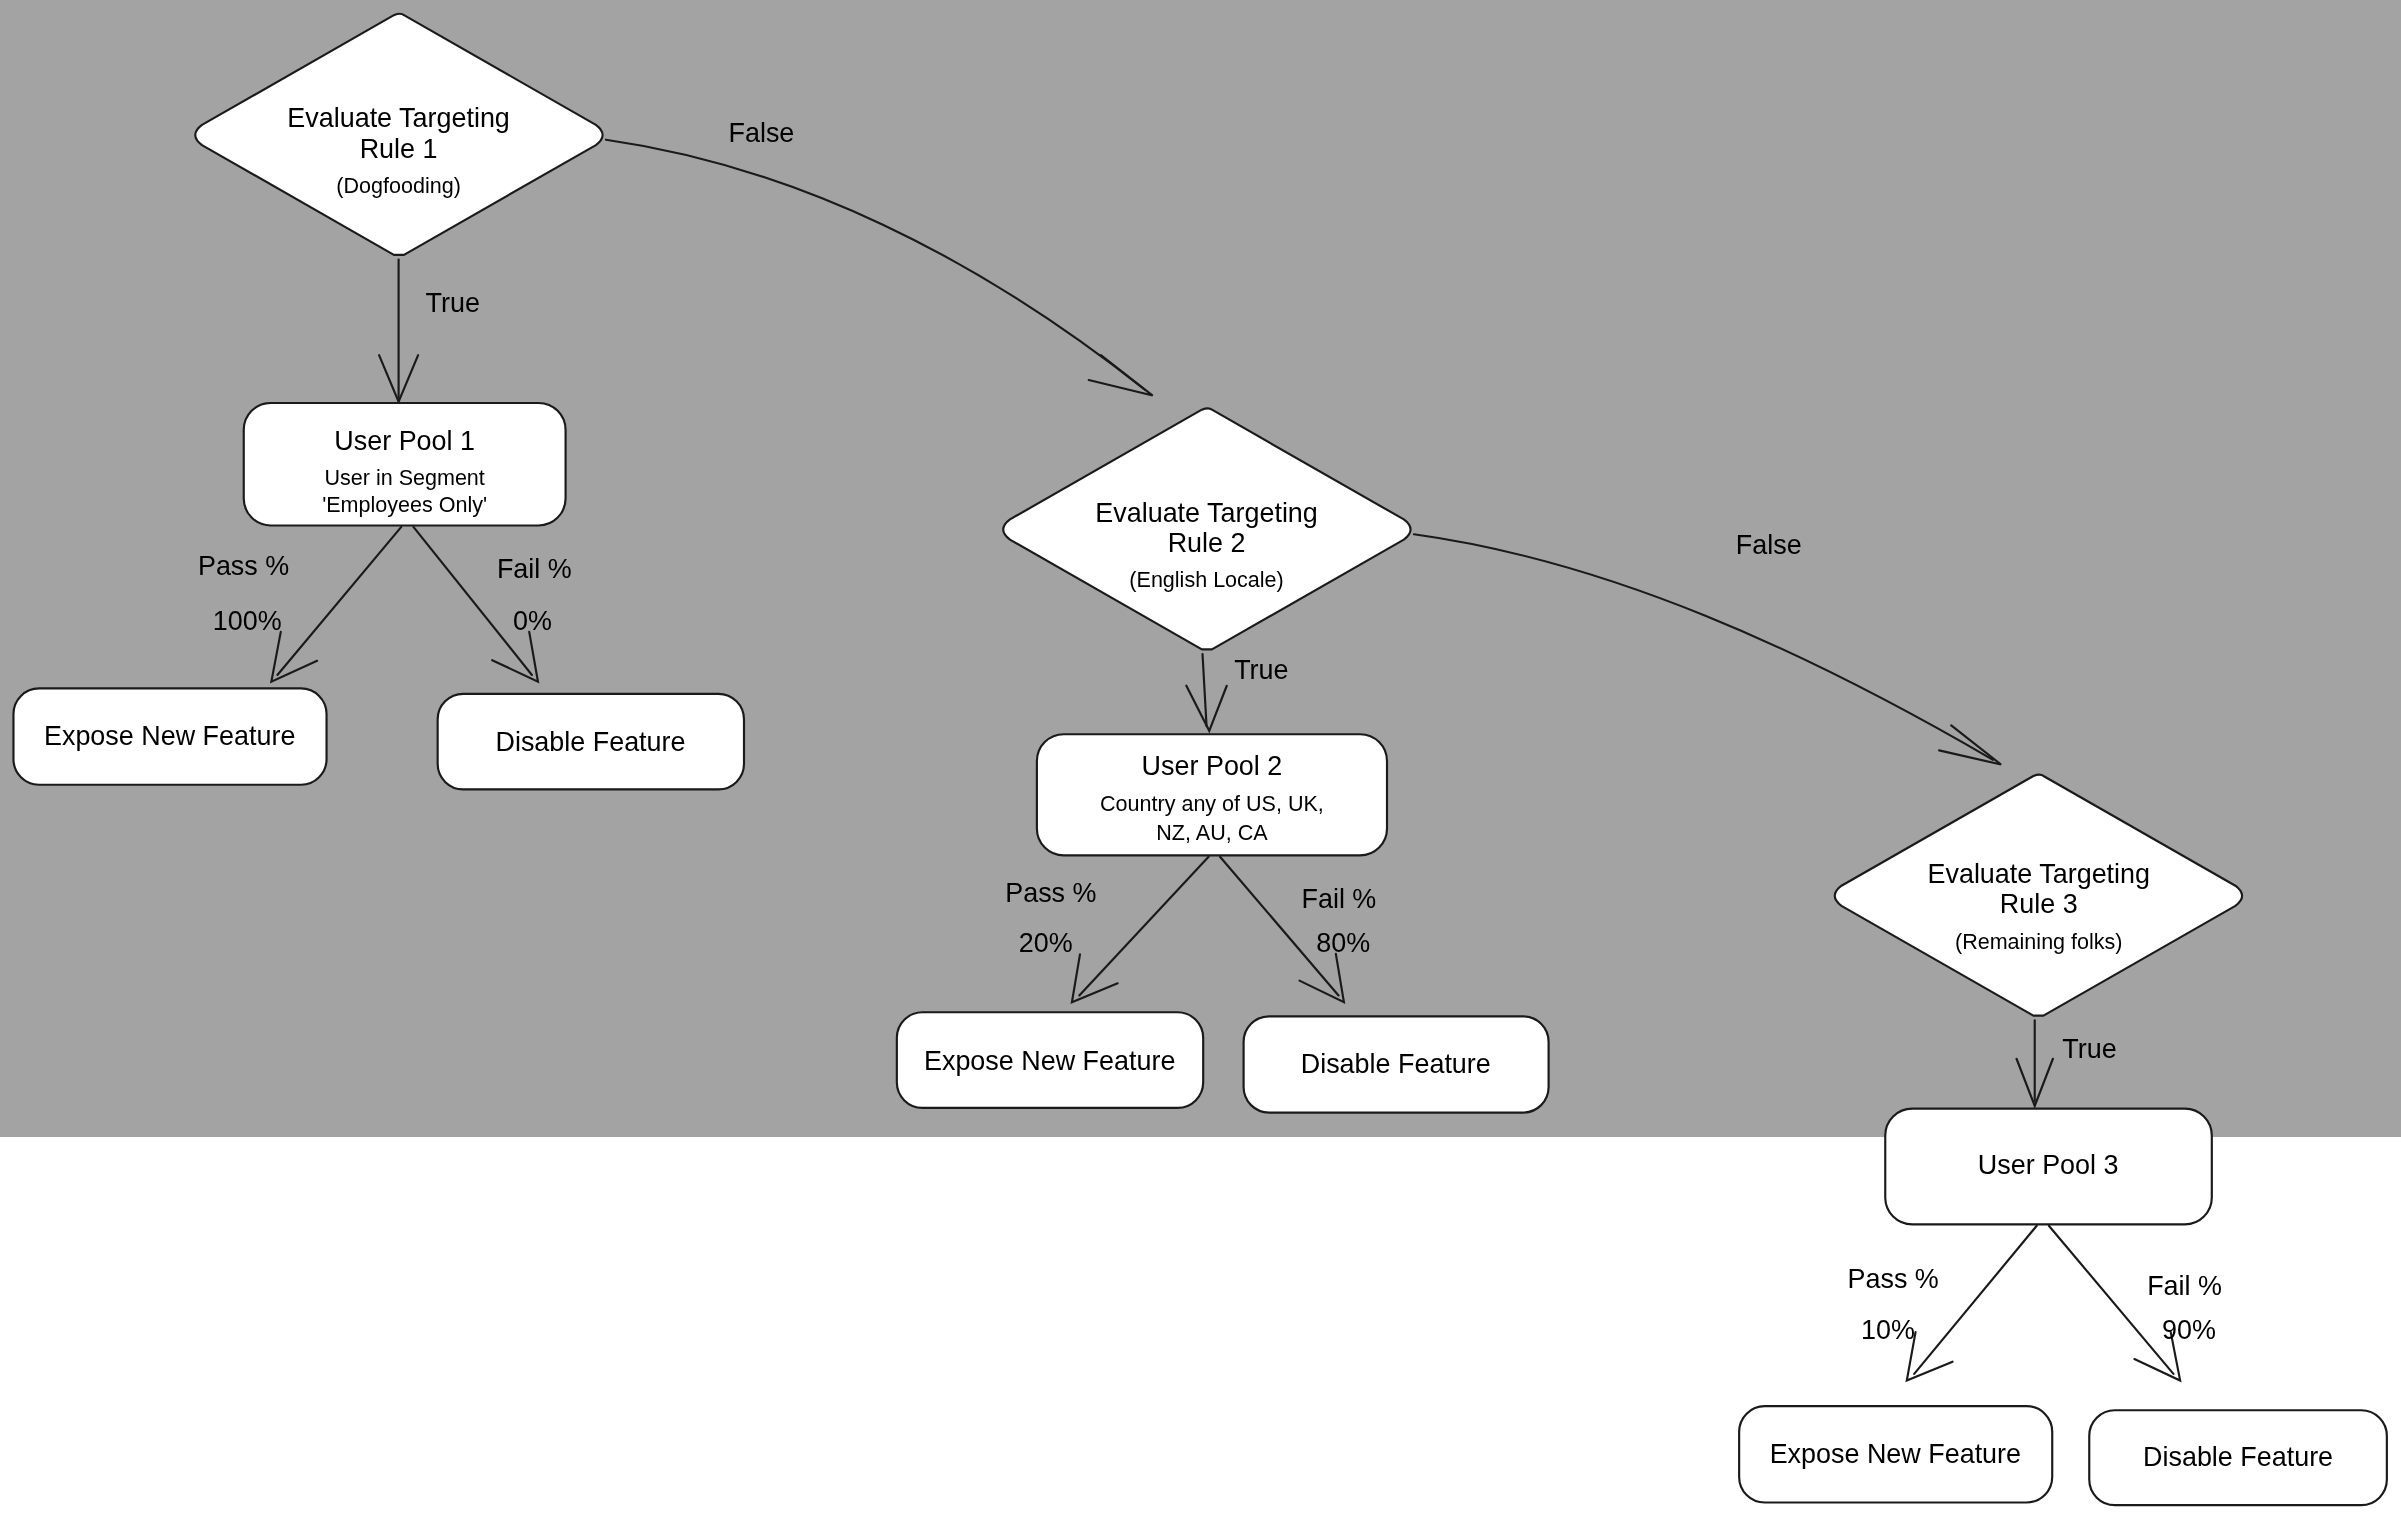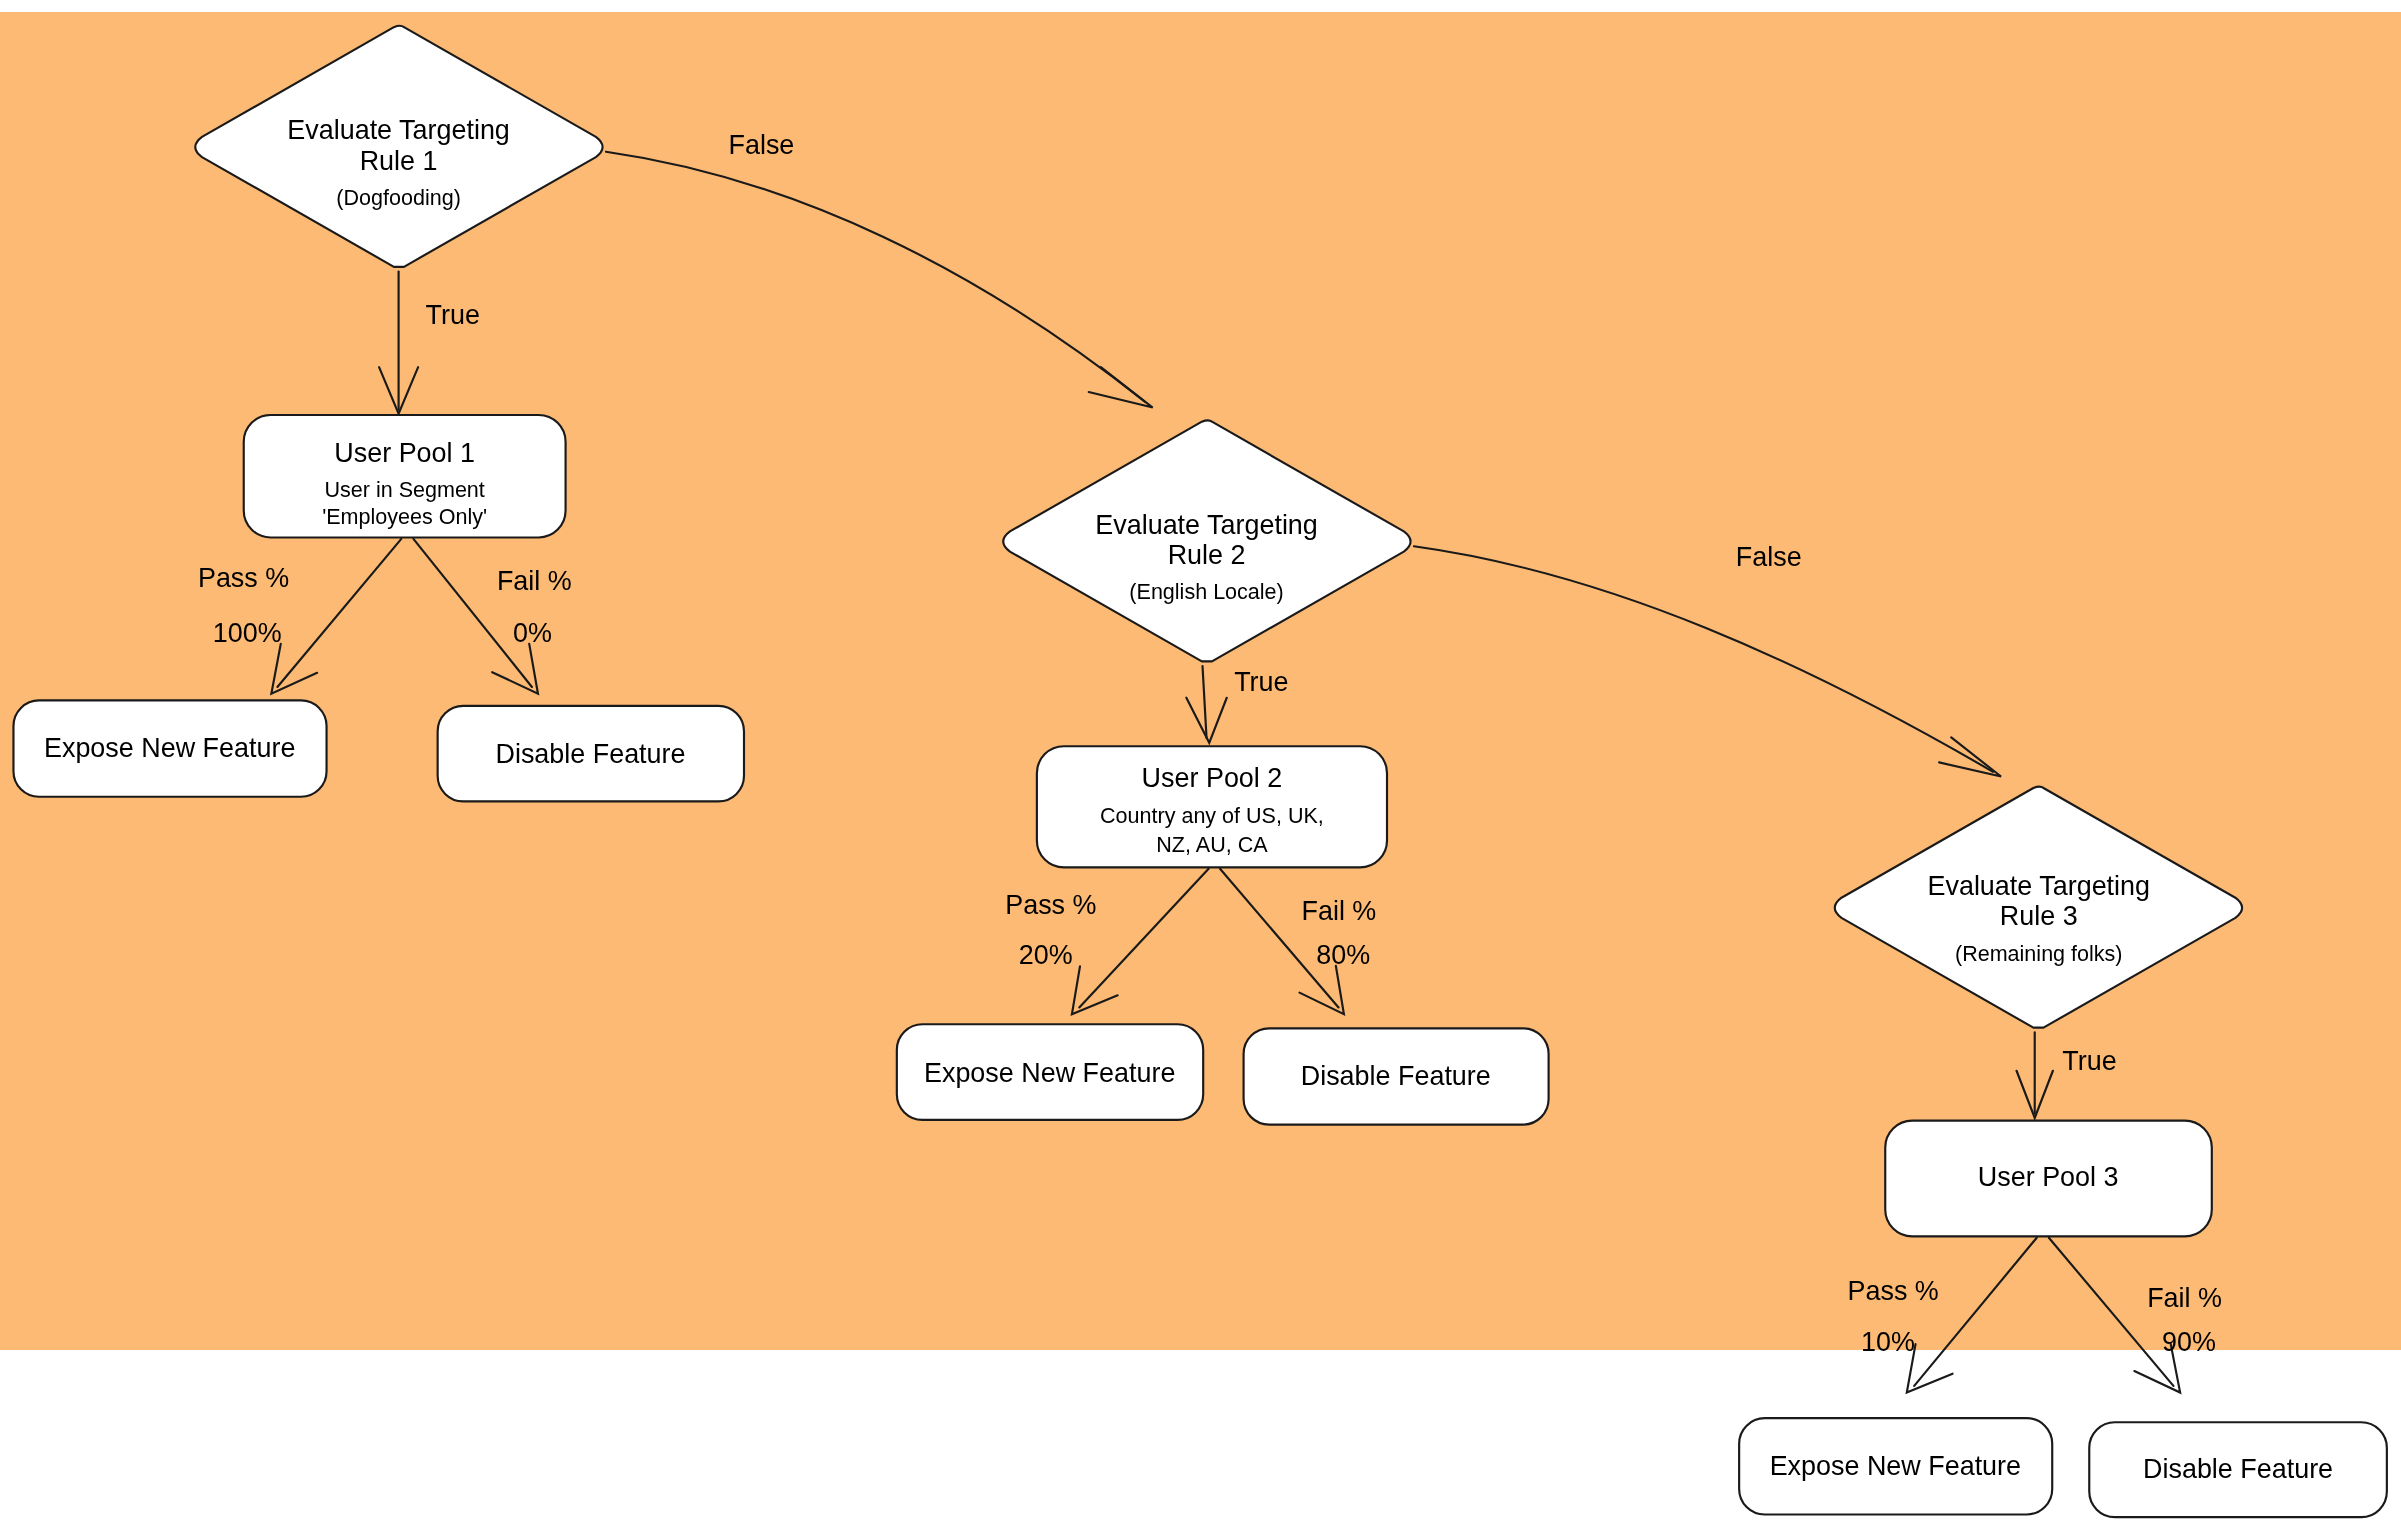--- a/index.html
+++ b/index.html
@@ -9,23 +9,22 @@
   }
   body {
     width: 2401px;
     height: 1525px;
     font-family: "Liberation Sans", sans-serif;
     overflow: hidden;
   }
   #flow-root {
     position: relative;
     width: 2401px;
-    height: 1338px;
-    background: #fdba74;
-    margin-top: 12px;
+    height: 1137px;
+    background: #a3a3a3;
   }
   svg.flow-canvas {
     display: block;
     width: 2401px;
     height: 1525px;
   }
   .node-shape {
     fill: #ffffff;
     stroke: #1a1a1a;
     stroke-width: 3.2;

